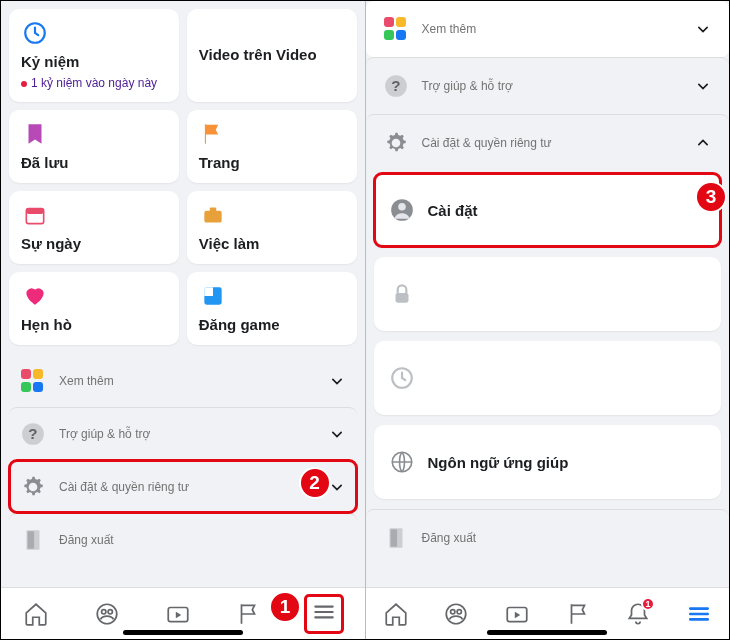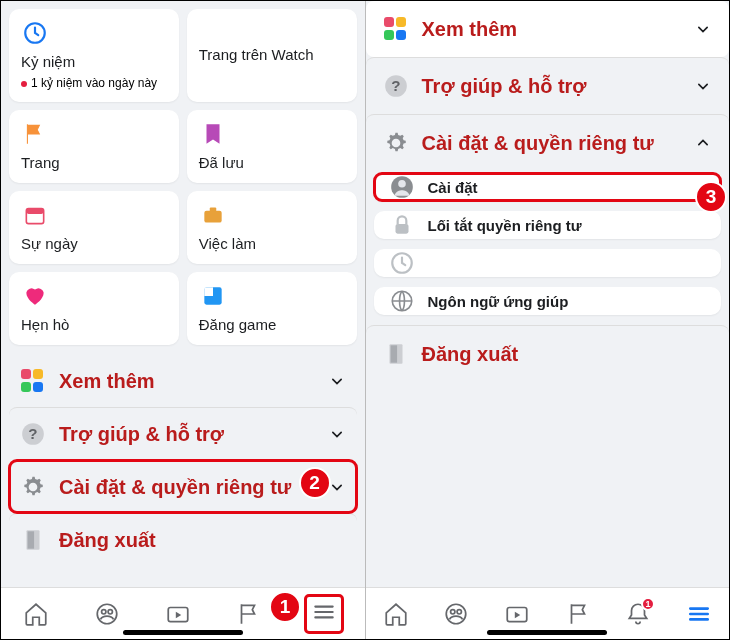--- a/index.html
+++ b/index.html
@@ -3,28 +3,28 @@
 <meta charset="utf-8">
 <style>
 *{box-sizing:border-box;margin:0;padding:0;font-family:-apple-system,Helvetica,Arial,sans-serif}
 body{background:#fff}
 .wrap{width:730px;height:640px;border:1px solid #000;display:flex;position:relative}
 .pane{flex:1;background:#f0f2f5;display:flex;flex-direction:column;position:relative;overflow:hidden}
 .pane+.pane{border-left:1px solid #bbb}
 .scroll{flex:1;padding:8px;overflow:hidden}
 .grid{display:grid;grid-template-columns:1fr 1fr;gap:8px}
 .card{background:#fff;border-radius:10px;padding:10px 12px 12px;box-shadow:0 1px 2px rgba(0,0,0,.06);display:flex;flex-direction:column;gap:6px;min-height:72px}
-.card .lbl{font-size:15px;font-weight:400;color:#1c1e21}
-.card .sub{font-size:12px;color:#000000;line-height:1.2}
+.card .lbl{font-size:15px;font-weight:700;color:#1c1e21}
+.card .sub{font-size:12px;color:#4c1d95;line-height:1.2}
 .dot{display:inline-block;width:6px;height:6px;background:#e41e3f;border-radius:50%;margin-right:4px;vertical-align:middle}
 .row{display:flex;align-items:center;gap:12px;padding:12px 10px;border-radius:8px}
-.row .txt{flex:1;font-size:20px;font-weight:700;color:#b91c1c}
+.row .txt{flex:1;font-size:12px;font-weight:400;color:#737373}
 .row.section{background:#f0f2f5}
 .list{display:flex;flex-direction:column;gap:10px;padding:2px 8px 10px}
-.item{background:#fff;border-radius:10px;padding:0 14px;display:flex;align-items:center;gap:12px;box-shadow:0 1px 2px rgba(0,0,0,.06)}
+.item{background:#fff;border-radius:10px;padding:23px 14px;display:flex;align-items:center;gap:12px;box-shadow:0 1px 2px rgba(0,0,0,.06)}
 .item .txt{font-size:15px;font-weight:600;color:#1c1e21}
 .ic{width:28px;height:28px;display:flex;align-items:center;justify-content:center}
 .ic svg{width:26px;height:26px}
 .chev{width:20px;height:20px}
 .hl{outline:3px solid #e30613;outline-offset:-2px;border-radius:8px}
 .badge{position:absolute;width:32px;height:32px;background:#e30613;border-radius:50%;color:#fff;font-weight:900;font-size:19px;display:flex;align-items:center;justify-content:center;border:2px solid #fff;z-index:5}
 .tabbar{height:52px;background:#fff;border-top:1px solid #ddd;display:flex;align-items:center;justify-content:space-around;position:relative}
 .tab{width:28px;height:28px;display:flex;align-items:center;justify-content:center;position:relative}
 .tab svg{width:26px;height:26px;stroke:#65676b;fill:none;stroke-width:1.6}
 .tab.active svg{stroke:#1877f2}
@@ -48,37 +48,37 @@
       <span class="ic">
               <svg viewBox="0 0 24 24">
                 <circle cx="12" cy="12" r="9" fill="none" stroke="#1877f2" stroke-width="2"></circle>
                 <path d="M12 7v5l3 2" stroke="#1877f2" stroke-width="2" fill="none" stroke-linecap="round"></path>
               </svg>
             </span>
       <span class="lbl">Kỷ niệm</span>
       <span class="sub"><span class="dot"></span><span>1 kỷ niệm vào ngày này</span></span>
     </div>
     <div class="card" style="min-height:48px;justify-content:center">
-      <span class="lbl">Trang trên Watch</span>
+      <span class="lbl">Video trên Video</span>
+    </div>
+    <div class="card">
+      <span class="ic">
+              <svg viewBox="0 0 24 24">
+                <path d="M6 3h12v18l-6-4-6 4z" fill="#b74ab7"></path>
+              </svg>
+            </span>
+      <span class="lbl">Đã lưu</span>
     </div>
     <div class="card">
       <span class="ic">
               <svg viewBox="0 0 24 24">
                 <path d="M5 3v18M5 4h11l-2 4 2 4H5" fill="#f7923a" stroke="#f7923a" stroke-width="1"></path>
               </svg>
             </span>
       <span class="lbl">Trang</span>
-    </div>
-    <div class="card">
-      <span class="ic">
-              <svg viewBox="0 0 24 24">
-                <path d="M6 3h12v18l-6-4-6 4z" fill="#b74ab7"></path>
-              </svg>
-            </span>
-      <span class="lbl">Đã lưu</span>
     </div>
     <div class="card">
       <span class="ic">
               <svg viewBox="0 0 24 24">
                 <rect x="4" y="6" width="16" height="14" rx="2" fill="#fff" stroke="#e94b6a" stroke-width="1.5"></rect>
                 <rect x="4" y="6" width="16" height="5" rx="2" fill="#e94b6a"></rect>
               </svg>
             </span>
       <span class="lbl">Sự ngày</span>
     </div>
@@ -251,21 +251,20 @@
       <span class="txt">Cài đặt</span>
       <span class="badge" style="right:-6px;top:8px">3</span>
     </div>
     <div class="item">
       <span class="ic">
               <svg viewBox="0 0 24 24">
                 <rect x="6" y="11" width="12" height="9" rx="2" fill="#bcc0c4"></rect>
                 <path d="M8 11V8a4 4 0 0 1 8 0v3" fill="none" stroke="#bcc0c4" stroke-width="2"></path>
               </svg>
             </span>
-      <span class="txt">Lối tắt quyền riêng tư</span>
     </div>
     <div class="item">
       <span class="ic">
               <svg viewBox="0 0 24 24">
                 <circle cx="12" cy="12" r="9" fill="none" stroke="#bcc0c4" stroke-width="2"></circle>
                 <path d="M12 7v5l3 2" stroke="#bcc0c4" stroke-width="2" fill="none" stroke-linecap="round"></path>
               </svg>
             </span>
     </div>
     <div class="item">

